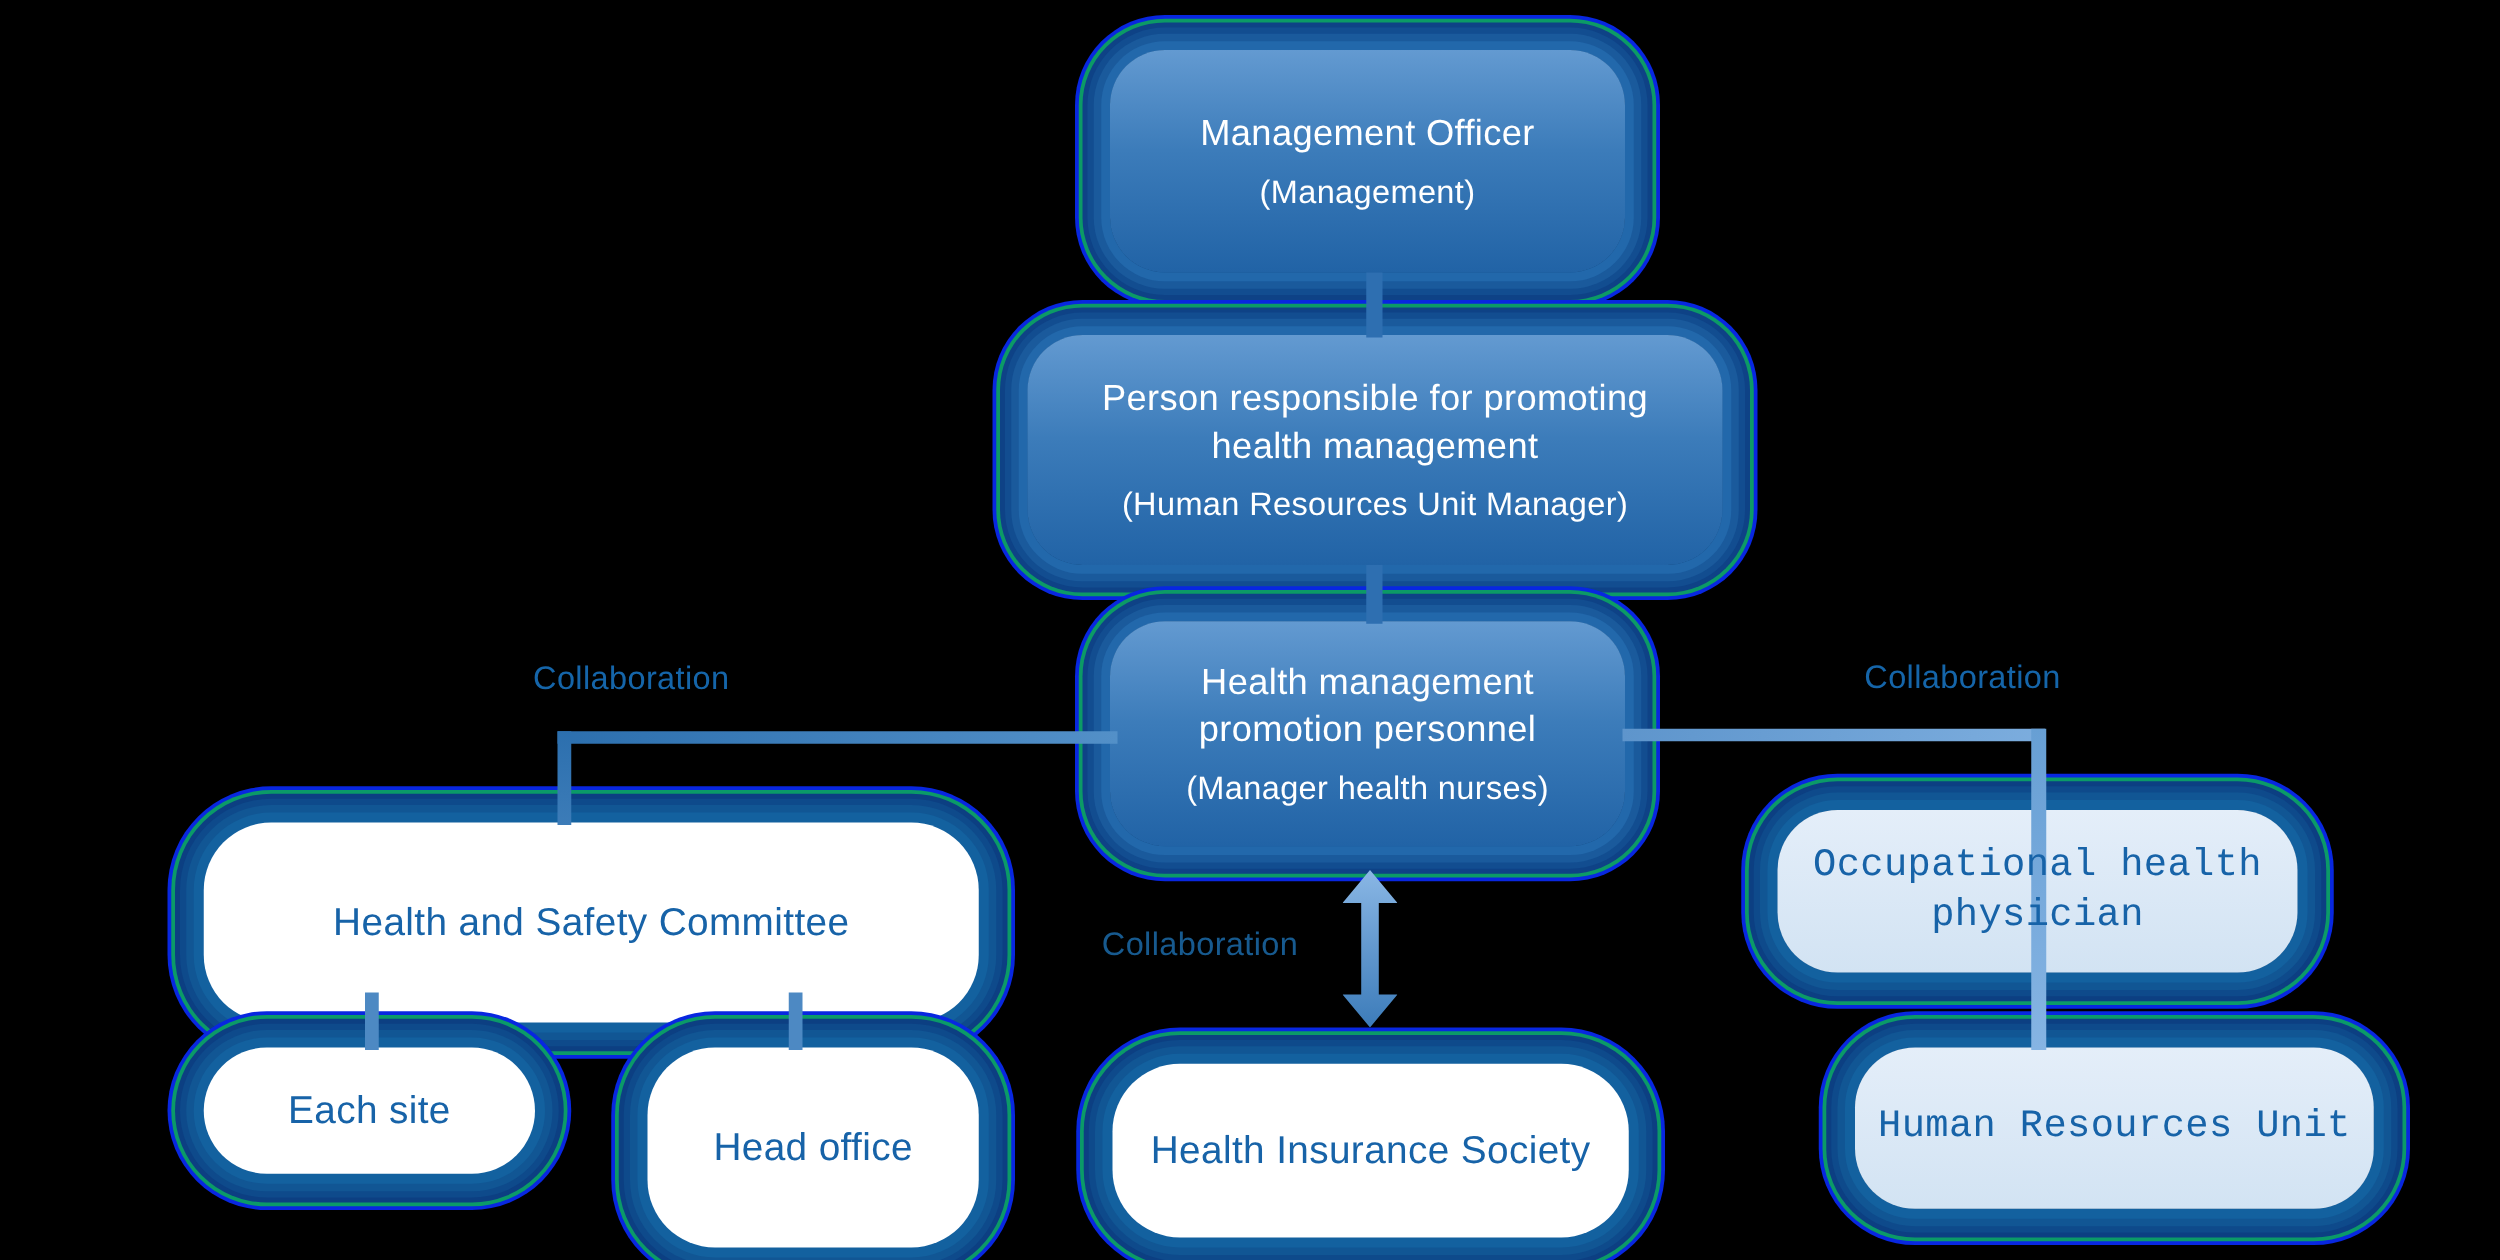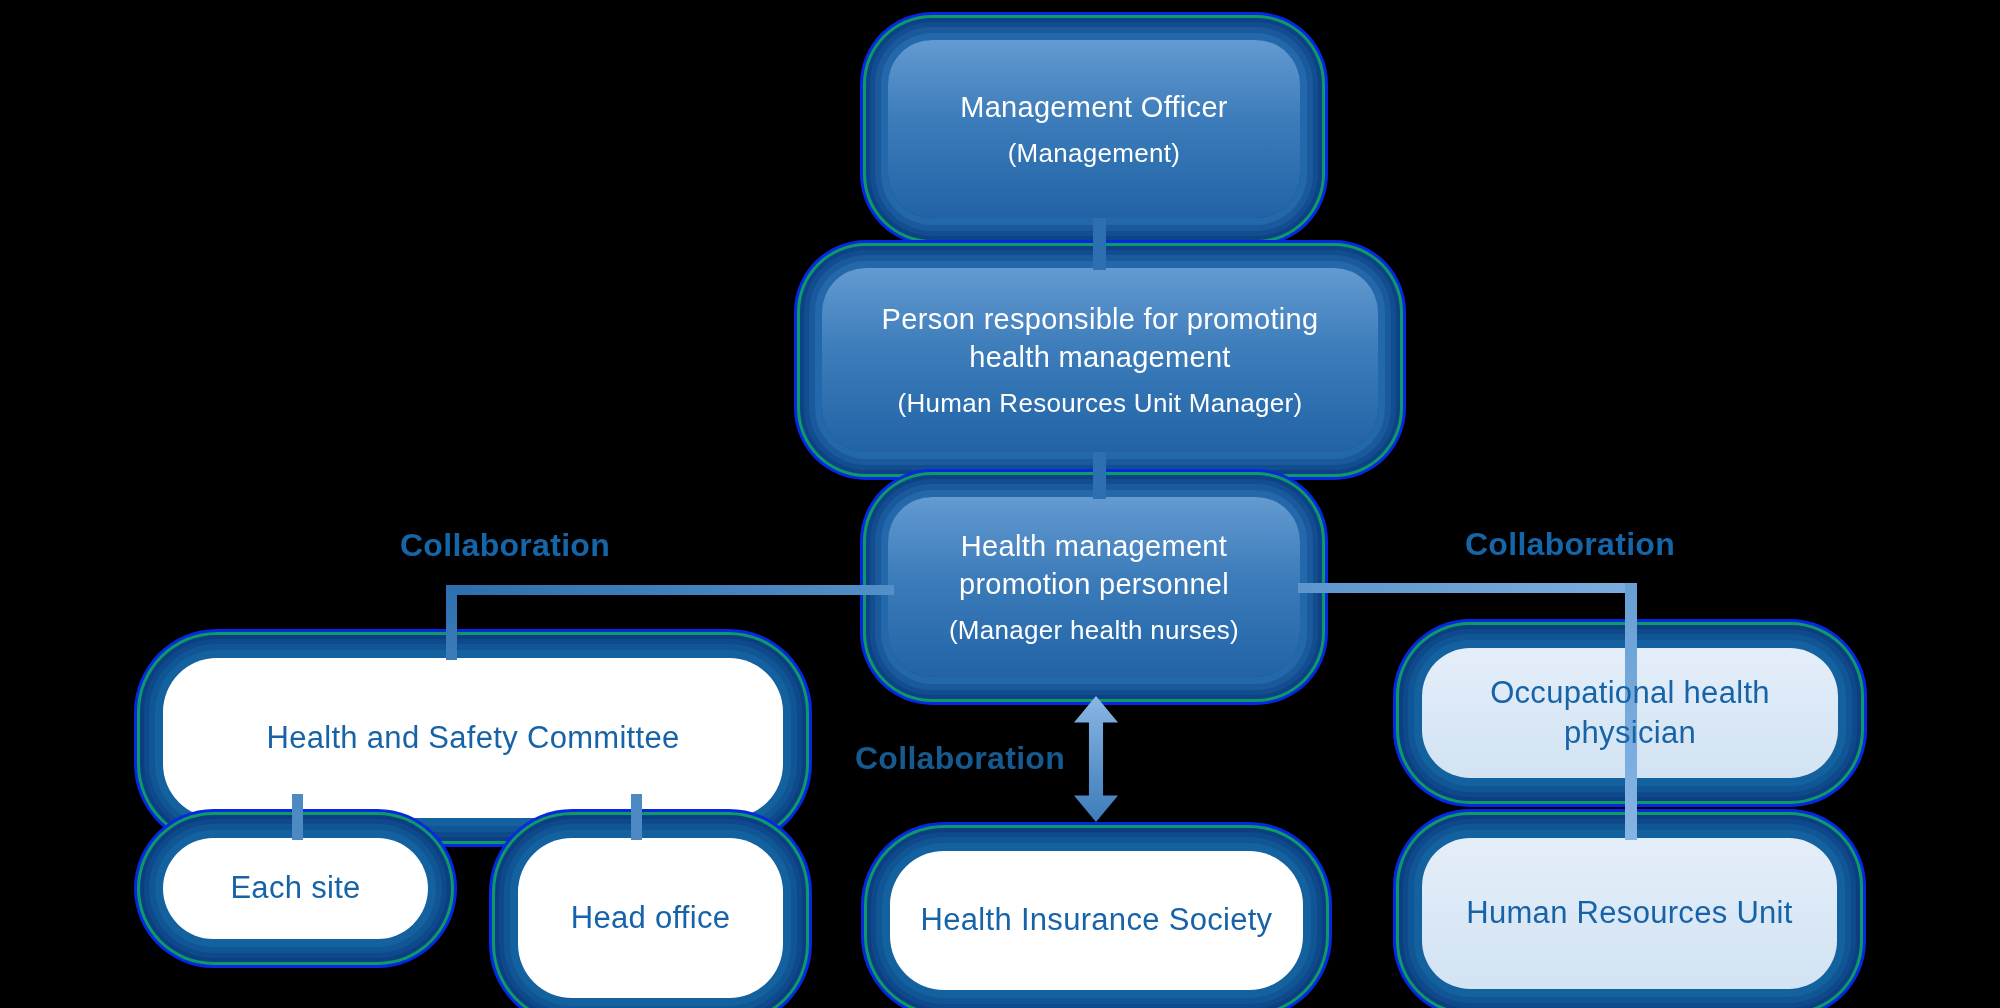--- a/index.html
+++ b/index.html
@@ -39,20 +39,21 @@
   .box.light{
     background:linear-gradient(180deg,#e4eef9 0%,#d2e3f3 100%);
     border-radius:48px;
     box-shadow:
       0 0 0 8px #13619f,
       0 0 0 14px #115694,
       0 0 0 19px #0e4a8b,
       0 0 0 23px #0c3f82,
       0 0 0 26px #0b9a68,
       0 0 0 29px #0827e0;
+    font-family: Liberation Mono, monospace;
   }
   .box.dark .line{display:block;color:#fff;font-size:29px;font-weight:500;line-height:1.28;}
   .box.dark .sub{color:#fff;font-size:26px;font-weight:400;}
   .box.white .label,.box.light .label{color:#1763a8;font-size:31px;font-weight:500;line-height:1.3;}
   .main{display:flex;flex-direction:column;}
   
   .conn{position:absolute;z-index:2;}
   .conn.v-center{background:#2e6fb1;}
   .conn.elbow-left-h{background:linear-gradient(90deg,#2c6fae 0%,#5390c8 100%);}
   .conn.elbow-left-v{background:linear-gradient(180deg,#2c6fae 0%,#3c7cb8 100%);}
@@ -60,21 +61,21 @@
   .conn.elbow-right-v{background:linear-gradient(180deg,#679fd4 0%,#86b4e3 100%);}
   .conn.v-child{background:#4d89c3;}
   .arrow{
     position:absolute;z-index:2;
     background:linear-gradient(180deg,#8ab7e5 0%,#5e95cc 55%,#3c7cba 100%);
     clip-path:polygon(50% 0,100% 21%,66% 21%,66% 79%,100% 79%,50% 100%,0 79%,34% 79%,34% 21%,0 21%);
   }
   
   .collab{
     position:absolute;z-index:6;text-align:center;
-    color:#1565a9;font-size:32px;font-weight:700;letter-spacing:.3px;
+    color:#1565a9;font-size:26px;font-weight:400;letter-spacing:.3px;
   }
   .collab.center{color:#175a8f;}
 </style>
 </head>
 <body>
 
 <div class="canvas">
 
   <div class="box dark" style="left:888px;top:40px;width:412px;height:178px;">
     <div class="txt">
@@ -129,21 +130,21 @@
     </div>
   </div>
 
   <div class="box light" style="left:1422px;top:648px;width:416px;height:130px;">
     <div class="txt" style="gap:0;">
       <span class="label">Occupational health</span>
       <span class="label">physician</span>
     </div>
   </div>
 
-  <div class="box light" style="left:1422px;top:838px;width:415px;height:151px;">
+  <div class="box light" style="left:1484px;top:838px;width:415px;height:129px;">
     <div class="txt">
       <span class="label">Human Resources Unit</span>
     </div>
   </div>
 
   <div class="conn v-center" style="left:1093px;top:218px;width:13px;height:52px;"></div>
   <div class="conn v-center" style="left:1093px;top:452px;width:13px;height:47px;"></div>
 
   <div class="conn elbow-left-h" style="left:446px;top:585px;width:448px;height:10px;"></div>
   <div class="conn elbow-left-v" style="left:446px;top:585px;width:11px;height:75px;"></div>

